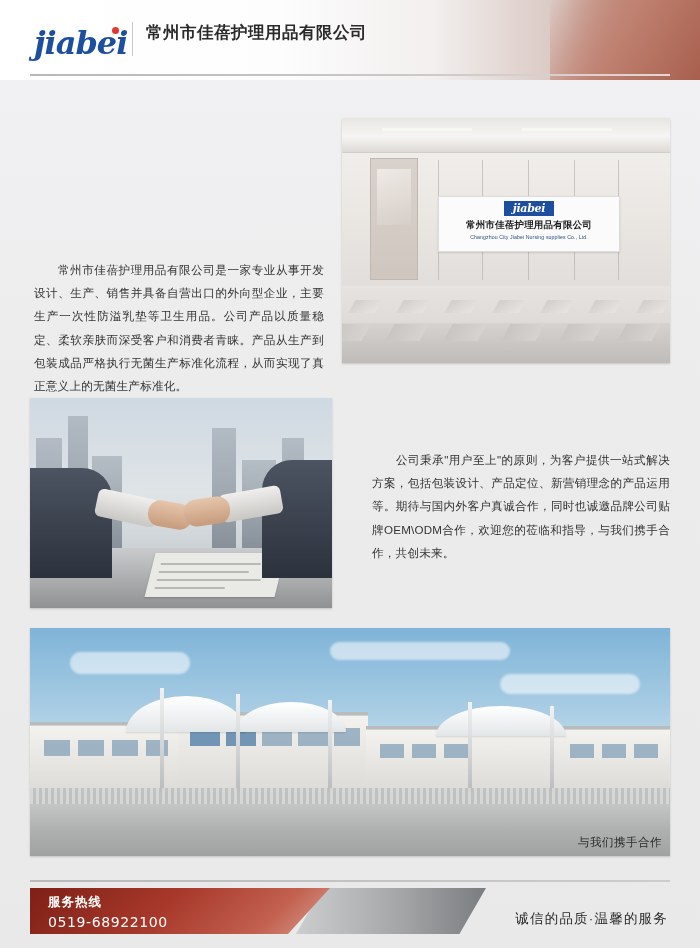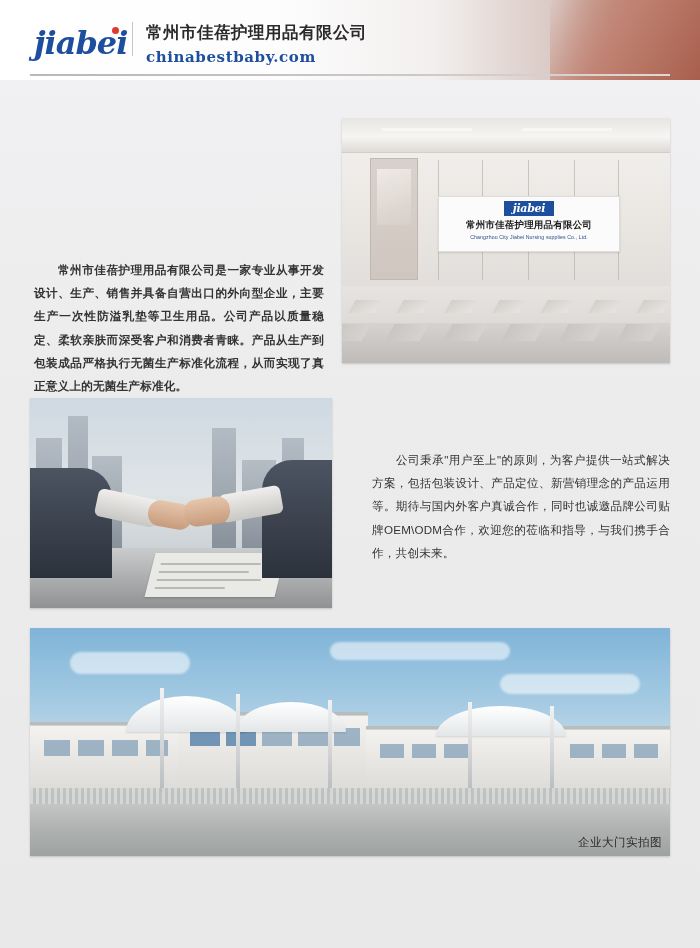--- a/index.html
+++ b/index.html
@@ -273,21 +273,21 @@
   }
   
   .para {
     position: absolute;
     font-size: 11.6px;
     line-height: 2.0;
     color: #333;
     letter-spacing: .2px;
     text-align: justify;
   }
-  .para-1 { left: 34px; top: 258px; width: 290px; text-indent: 24px; font-weight: bold; }
+  .para-1 { left: 34px; top: 258px; width: 290px; text-indent: 24px; }
   .para-2 { left: 372px; top: 448px; width: 298px; text-indent: 24px; }
   
   .footer {
     position: absolute;
     left: 0; bottom: 0;
     width: 700px; height: 74px;
   }
   .footer-rule {
     position: absolute;
     left: 30px; top: 6px;
@@ -337,21 +337,20 @@
 
 <div class="page">
 
   <div class="header">
     <div class="header-bar"></div>
     <div class="header-accent"></div>
     <div class="logo">jiabei</div>
     <div class="logo-dot"></div>
     <div class="logo-divider"></div>
     <div class="company-cn">常州市佳蓓护理用品有限公司</div>
-    <div class="company-url">chinabestbaby.com</div>
     <div class="header-rule"></div>
   </div>
 
 
   <div class="photo photo-showroom">
     <div class="sr-wall"></div>
     <div class="sr-ceiling">
       <div class="sr-ceil-line" style="left:40px;width:90px;"></div>
       <div class="sr-ceil-line" style="left:180px;width:90px;"></div>
     </div>
@@ -446,17 +445,25 @@
     <div class="fc-canopy" style="left:206px;top:74px;width:110px;height:30px;"></div>
     <div class="fc-canopy" style="left:406px;top:78px;width:130px;height:30px;"></div>
     <div class="fc-mast" style="left:130px;top:60px;height:104px;"></div>
     <div class="fc-mast" style="left:206px;top:66px;height:98px;"></div>
     <div class="fc-mast" style="left:298px;top:72px;height:92px;"></div>
     <div class="fc-mast" style="left:438px;top:74px;height:90px;"></div>
     <div class="fc-mast" style="left:520px;top:78px;height:86px;"></div>
 
     <div class="fc-fence"></div>
     <div class="fc-ground"></div>
-    <div class="fc-caption">企业大门实拍图</div>
+    <div class="fc-caption">与我们携手合作</div>
   </div>
 
+  <div class="footer">
+    <div class="footer-rule"></div>
+    <div class="footer-badge-tail"></div>
+    <div class="footer-badge"></div>
+    <div class="footer-hotline-label">服务热线</div>
+    <div class="footer-hotline-num">0519-68922100</div>
+    <div class="footer-slogan">诚信的品质·温馨的服务</div>
+  </div>
 
 </div>
 
 </body></html>

